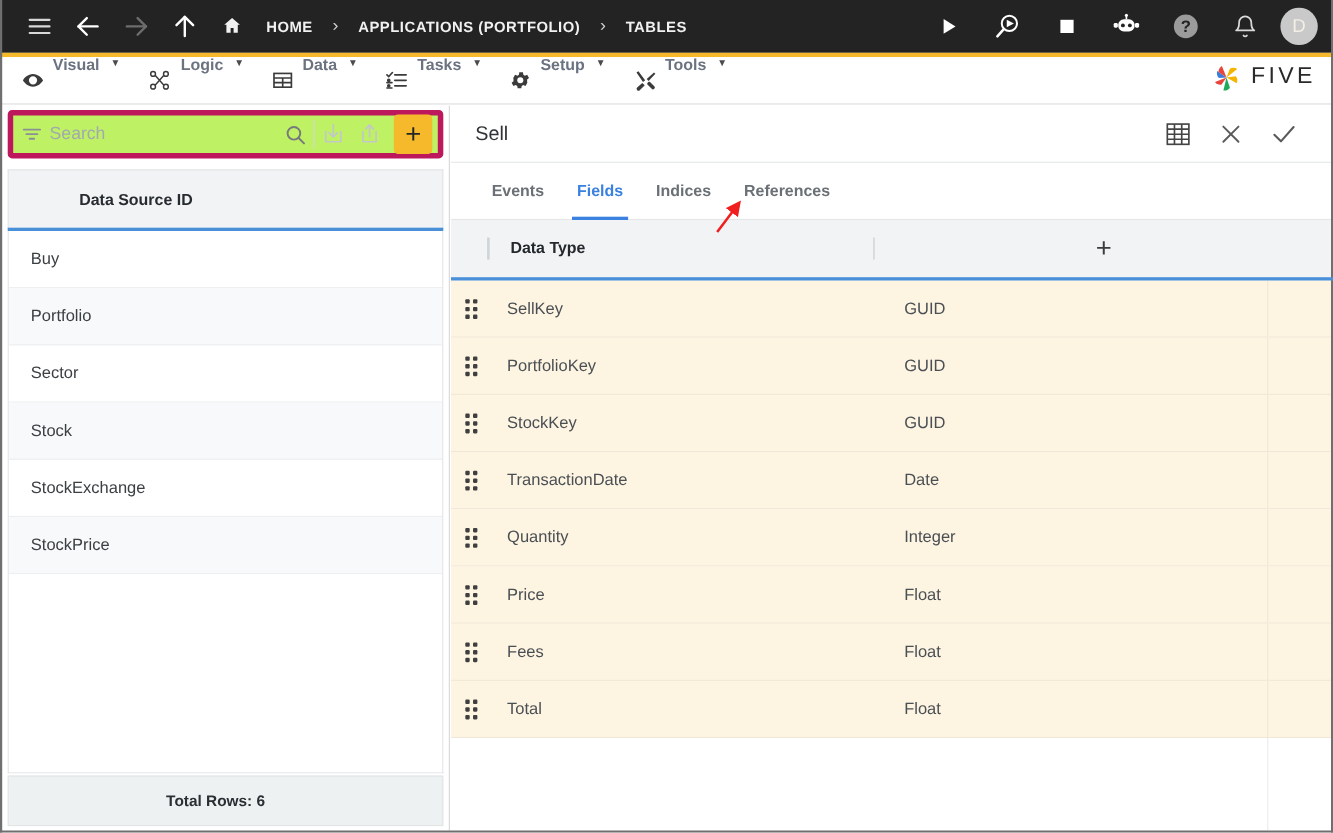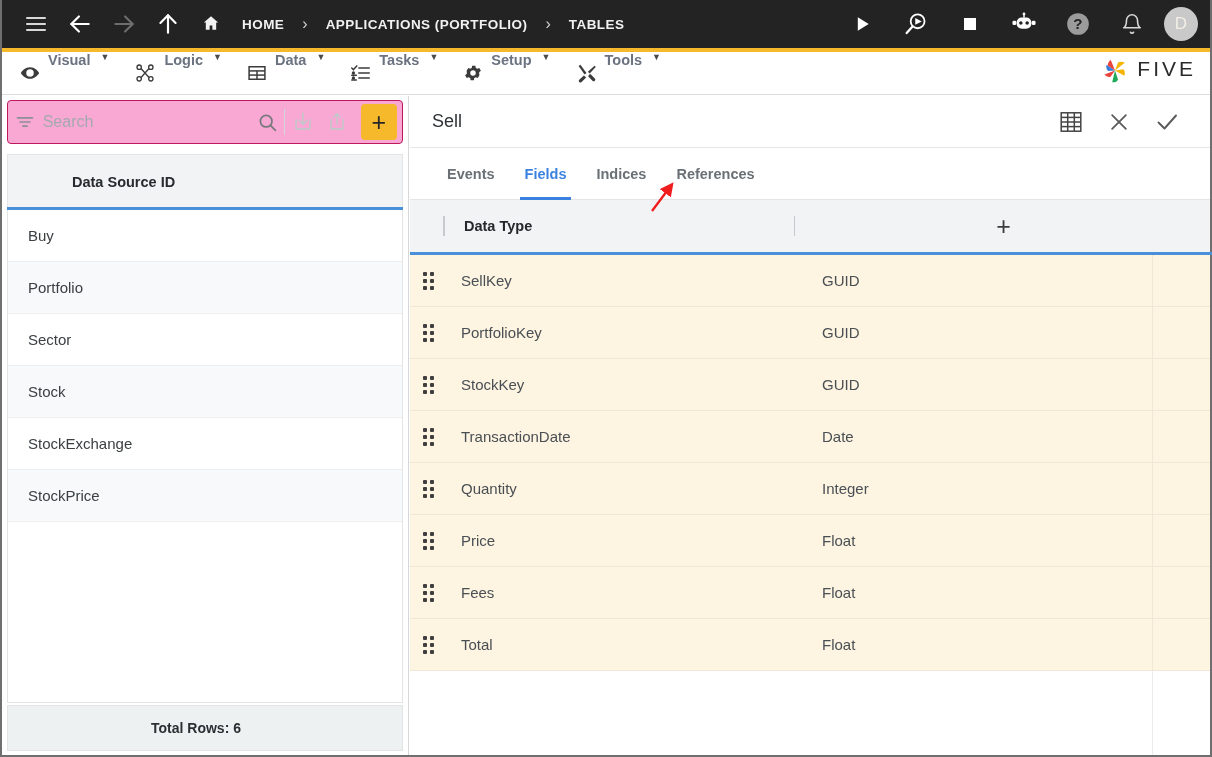--- a/index.html
+++ b/index.html
@@ -60,21 +60,21 @@
     font-size:21px; letter-spacing:3px; color:#2a2a2a; font-weight:400;
   }
 
   
   .leftpane {
     position:absolute; left:0; top:96px; width:409px; bottom:2px;
     background:#fff; border-right:1px solid #d7d7d7;
   }
   .searchbar {
     position:absolute; left:7px; top:4px; width:396px; height:44px;
-    background:#f9a8d4; border:1px solid #be185d; border-radius:4px;
+    background:#bef264; border:5px solid #be185d; border-radius:4px;
     display:flex; align-items:center;
   }
   .filter-ico { width:40px; display:flex; justify-content:center; color:#8a9097; }
   .search-input {
     flex:1; border:none; outline:none; background:transparent;
     font-family:"Liberation Sans", sans-serif; font-size:16px; color:#444;
   }
   .search-input::placeholder { color:#a3a9ae; }
   .s-ico-btn { width:40px; height:44px; display:flex; align-items:center; justify-content:center; color:#77797c; }
   .vdiv { width:1px; height:26px; background:#d3d6d8; }

